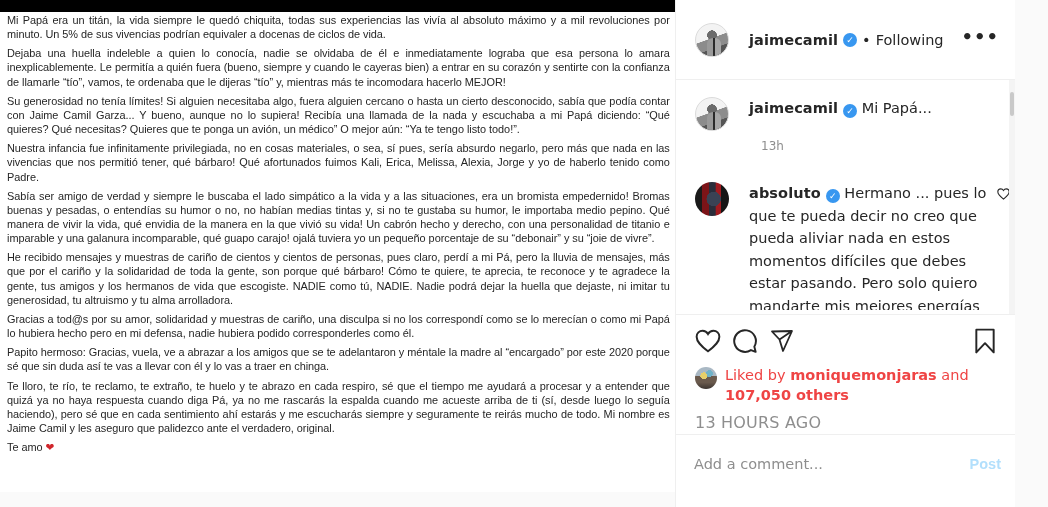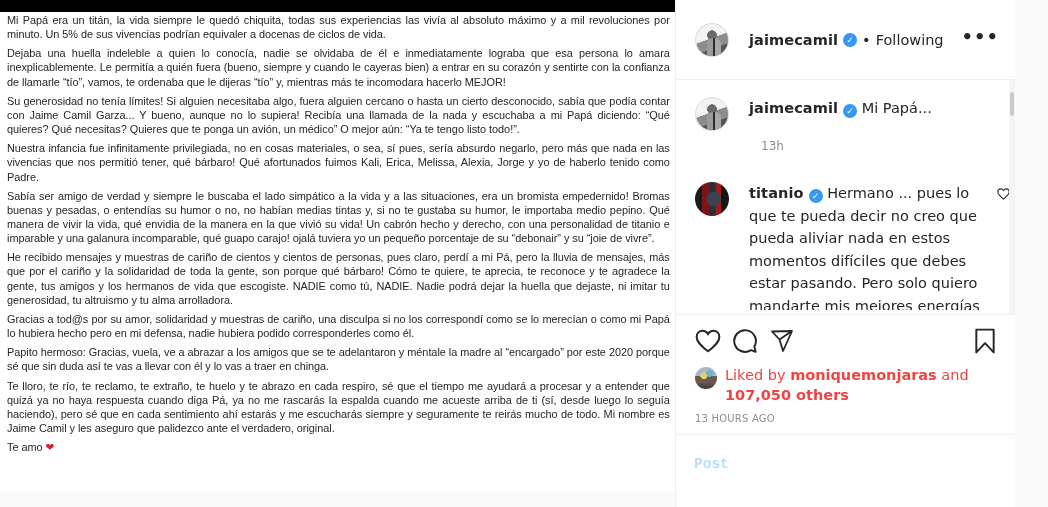--- a/index.html
+++ b/index.html
@@ -43,25 +43,25 @@
     .heart-small { margin-left: auto; margin-top: 3px; width: 16px; text-align: center; }
     .scrollbar { position: absolute; right: 0; top: 0; width: 6px; height: 235px; background: #f4f4f4; }
     .scrollbar .thumb { position: absolute; left: 1px; top: 12px; width: 4px; height: 24px; background: #c9c9c9; border-radius: 2px; }
 
     .actions { display: flex; align-items: center; height: 52px; padding: 0 14px 0 16px; }
     .actions .icon { width: 32px; height: 32px; display: flex; align-items: center; justify-content: center; margin-right: 5px; cursor: pointer; }
     .actions .bookmark { margin-left: auto; margin-right: 0; }
     .likes { display: flex; align-items: flex-start; padding: 0 16px 0 19px; }
     .likes .text { margin-left: 8px; font-size: 14.5px; line-height: 20px; color: #ef4444; margin-top: -2px; }
     .likes b { font-weight: bold; }
-    .ago { font-size: 10px; color: #8e8e8e; padding: 8px 16px 0 19px; letter-spacing: 0.2px; height: 30px; border-bottom: 1px solid #efefef; }
+    .ago { font-size: 16px; color: #8e8e8e; padding: 8px 16px 0 19px; letter-spacing: 0.2px; height: 30px; border-bottom: 1px solid #efefef; }
     .add-comment { display: flex; align-items: center; height: 57px; padding: 0 14px 0 18px; }
     .add-comment input { flex: 1; border: none; outline: none; font-family: "DejaVu Sans", sans-serif; font-size: 14.5px; color: #262626; background: transparent; }
     .add-comment input::placeholder { color: #8e8e8e; }
-    .post-btn { color: #b2dffc; font-size: 14.5px; font-weight: 600; background: none; border: none; font-family: Liberation Mono, monospace; cursor: pointer; }
+    .post-btn { color: #b2dffc; font-size: 14.5px; font-weight: 600; background: none; border: none; font-family: Liberation Sans, sans-serif; cursor: pointer; }
   </style>
 </head>
 <body>
 
 <div class="post-image">
   <div class="paper">
     <p>Mi Papá era un titán, la vida siempre le quedó chiquita, todas sus experiencias las vivía al absoluto máximo y a mil revoluciones por minuto. Un 5% de sus vivencias podrían equivaler a docenas de ciclos de vida.</p>
     <p>Dejaba una huella indeleble a quien lo conocía, nadie se olvidaba de él e inmediatamente lograba que esa persona lo amara inexplicablemente. Le permitía a quién fuera (bueno, siempre y cuando le cayeras bien) a entrar en su corazón y sentirte con la confianza de llamarle “tío”, vamos, te ordenaba que le dijeras “tío” y, mientras más te incomodara hacerlo MEJOR!</p>
     <p>Su generosidad no tenía límites! Si alguien necesitaba algo, fuera alguien cercano o hasta un cierto desconocido, sabía que podía contar con Jaime Camil Garza... Y bueno, aunque no lo supiera! Recibía una llamada de la nada y escuchaba a mi Papá diciendo: “Qué quieres? Qué necesitas? Quieres que te ponga un avión, un médico” O mejor aún: “Ya te tengo listo todo!”.</p>
     <p>Nuestra infancia fue infinitamente privilegiada, no en cosas materiales, o sea, sí pues, sería absurdo negarlo, pero más que nada en las vivencias que nos permitió tener, qué bárbaro! Qué afortunados fuimos Kali, Erica, Melissa, Alexia, Jorge y yo de haberlo tenido como Padre.</p>
@@ -93,21 +93,21 @@
       <div class="cbody">
         <span class="username">jaimecamil</span><span class="verified">✓</span>
         <span>Mi Papá...</span>
         <div class="time">13h</div>
       </div>
     </div>
 
     <div class="comment-row comment2">
       <div class="avatar wl"></div>
       <div class="cbody">
-        <span class="username">titanio</span><span class="verified">✓</span>
+        <span class="username">absoluto</span><span class="verified">✓</span>
         <span>Hermano ... pues lo que te pueda decir no creo que pueda aliviar nada en estos momentos difíciles que debes estar pasando. Pero solo quiero mandarte mis mejores energías a ti y tu familia en este momento.</span>
       </div>
       <div class="heart-small">
         <svg width="13" height="12" viewBox="0 0 24 22">
             <path d="M12 20.5 C5 15 1.5 11.5 1.5 7 C1.5 3.8 4 1.5 7 1.5 C9.2 1.5 11 2.8 12 4.5 C13 2.8 14.8 1.5 17 1.5 C20 1.5 22.5 3.8 22.5 7 C22.5 11.5 19 15 12 20.5 Z" fill="none" stroke="#262626" stroke-width="2"></path>
           </svg>
       </div>
     </div>
 
     <div class="scrollbar">
@@ -144,15 +144,16 @@
       <span>Liked by</span>
       <b>moniquemonjaras</b>
       <span>and</span><br>
       <b>107,050 others</b>
     </div>
   </div>
 
   <div class="ago">13 HOURS AGO</div>
 
   <div class="add-comment">
+    <input type="text" placeholder="Add a comment..." style="">
     <button class="post-btn">Post</button>
   </div>
 </div>
 
 </body></html>

